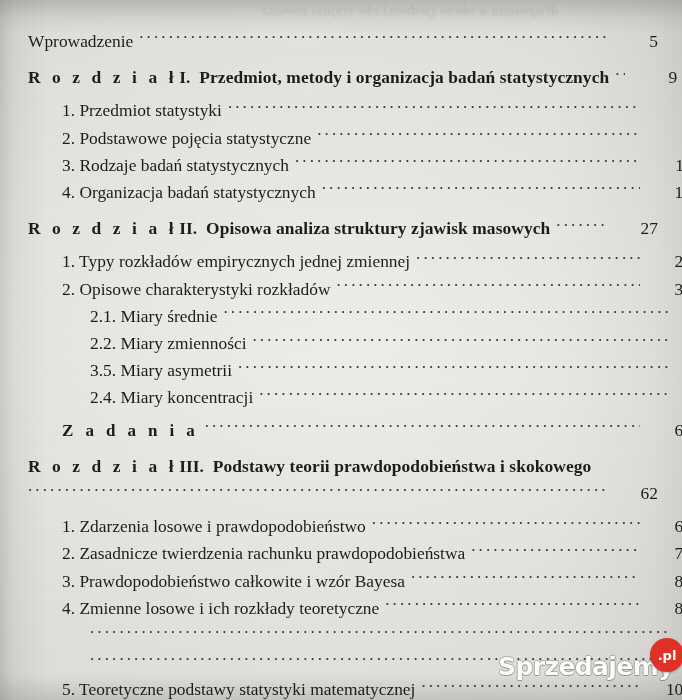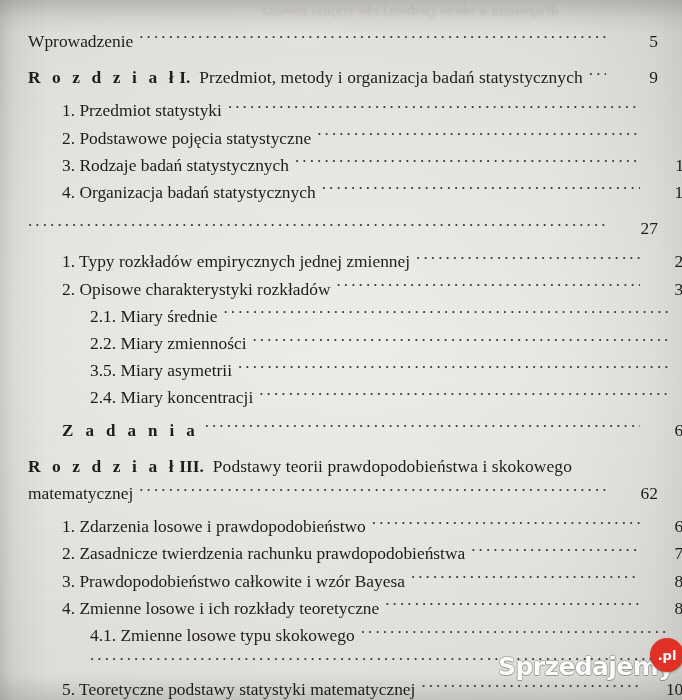--- a/index.html
+++ b/index.html
@@ -128,21 +128,21 @@
     font-weight: bold;
     padding-right: 2px;
     font-family: Liberation Serif, serif;
   }
   .chapter .roman {
     font-weight: bold;
     letter-spacing: 0px;
     padding-right: 9px;
   }
   .chapter .chaptitle {
-    font-weight: normal;
+    font-weight: bold;
     letter-spacing: .1px;
   }
 
   
   .controw { margin-top: 0; }
   .controw .label { font-weight: normal; }
 
   
   .zadania { margin-top: 5px; }
   .zadania .label {
@@ -231,20 +231,21 @@
         <span class="label">3. Rodzaje badań statystycznych</span>
         <span class="leader"></span>
         <span class="pageno">11</span>
       </div>
       <div class="row lvl-1">
         <span class="label">4. Organizacja badań statystycznych</span>
         <span class="leader"></span>
         <span class="pageno">15</span>
       </div>
       <div class="row lvl-0 chapter">
+        <span class="label"><span class="spaced">R o z d z i a ł</span><span class="roman">II.</span><span class="chaptitle">Opisowa analiza struktury zjawisk masowych</span></span>
         <span class="leader"></span>
         <span class="pageno">27</span>
       </div>
       <div class="row lvl-1 gap-top">
         <span class="label">1. Typy rozkładów empirycznych jednej zmiennej</span>
         <span class="leader"></span>
         <span class="pageno">27</span>
       </div>
       <div class="row lvl-1">
         <span class="label">2. Opisowe charakterystyki rozkładów</span>
@@ -275,21 +276,20 @@
         <span class="label">Z a d a n i a</span>
         <span class="leader"></span>
         <span class="pageno">60</span>
       </div>
       <div class="row lvl-0 chapter">
         <span class="label"><span class="spaced">R o z d z i a ł</span><span class="roman">III.</span><span class="chaptitle">Podstawy teorii prawdopodobieństwa i skokowego</span></span>
         <span class="leader" style="visibility: hidden;"></span>
         <span class="pageno"></span>
       </div>
       <div class="row lvl-0 controw">
-        <span class="label">matematycznej</span>
         <span class="leader"></span>
         <span class="pageno">62</span>
       </div>
       <div class="row lvl-1 gap-top">
         <span class="label">1. Zdarzenia losowe i prawdopodobieństwo</span>
         <span class="leader"></span>
         <span class="pageno">62</span>
       </div>
       <div class="row lvl-1">
         <span class="label">2. Zasadnicze twierdzenia rachunku prawdopodobieństwa</span>
@@ -300,21 +300,20 @@
         <span class="label">3. Prawdopodobieństwo całkowite i wzór Bayesa</span>
         <span class="leader"></span>
         <span class="pageno">81</span>
       </div>
       <div class="row lvl-1">
         <span class="label">4. Zmienne losowe i ich rozkłady teoretyczne</span>
         <span class="leader"></span>
         <span class="pageno">83</span>
       </div>
       <div class="row lvl-2">
-        <span class="label">4.1. Zmienne losowe typu skokowego</span>
         <span class="leader"></span>
         <span class="pageno">85</span>
       </div>
       <div class="row lvl-2">
         <span class="leader"></span>
         <span class="pageno">97</span>
       </div>
       <div class="row lvl-1">
         <span class="label">5. Teoretyczne podstawy statystyki matematycznej</span>
         <span class="leader"></span>

